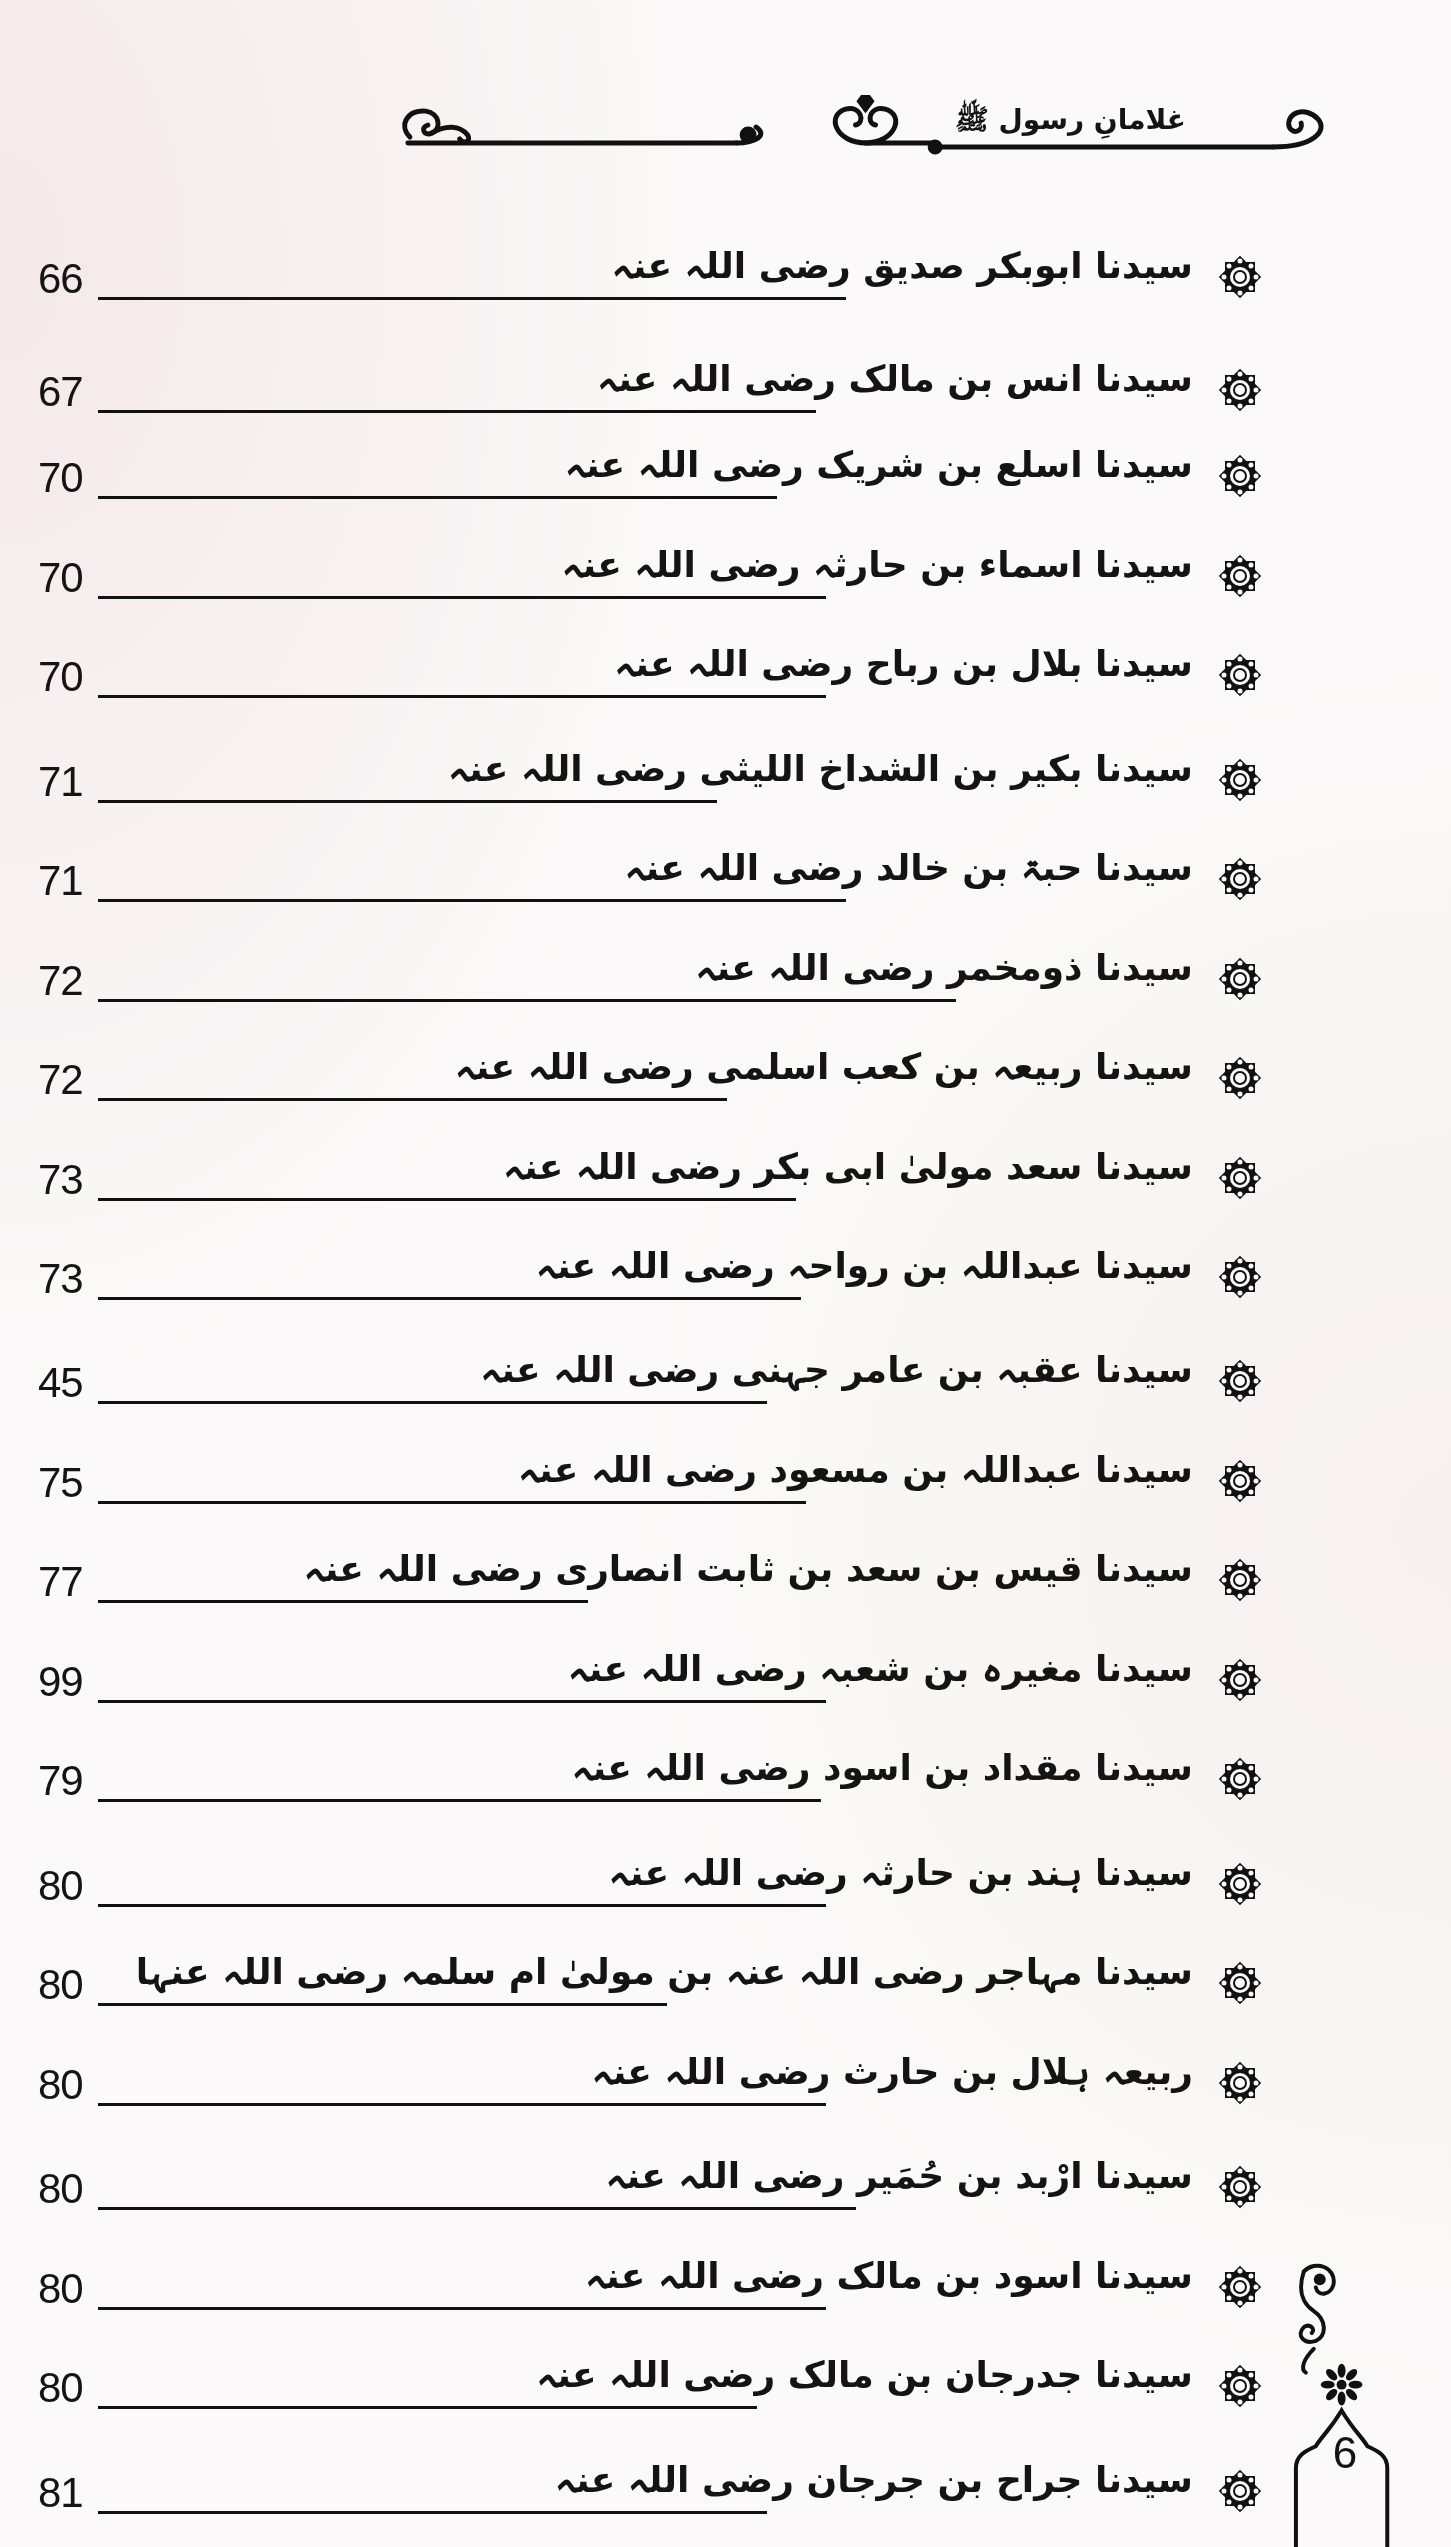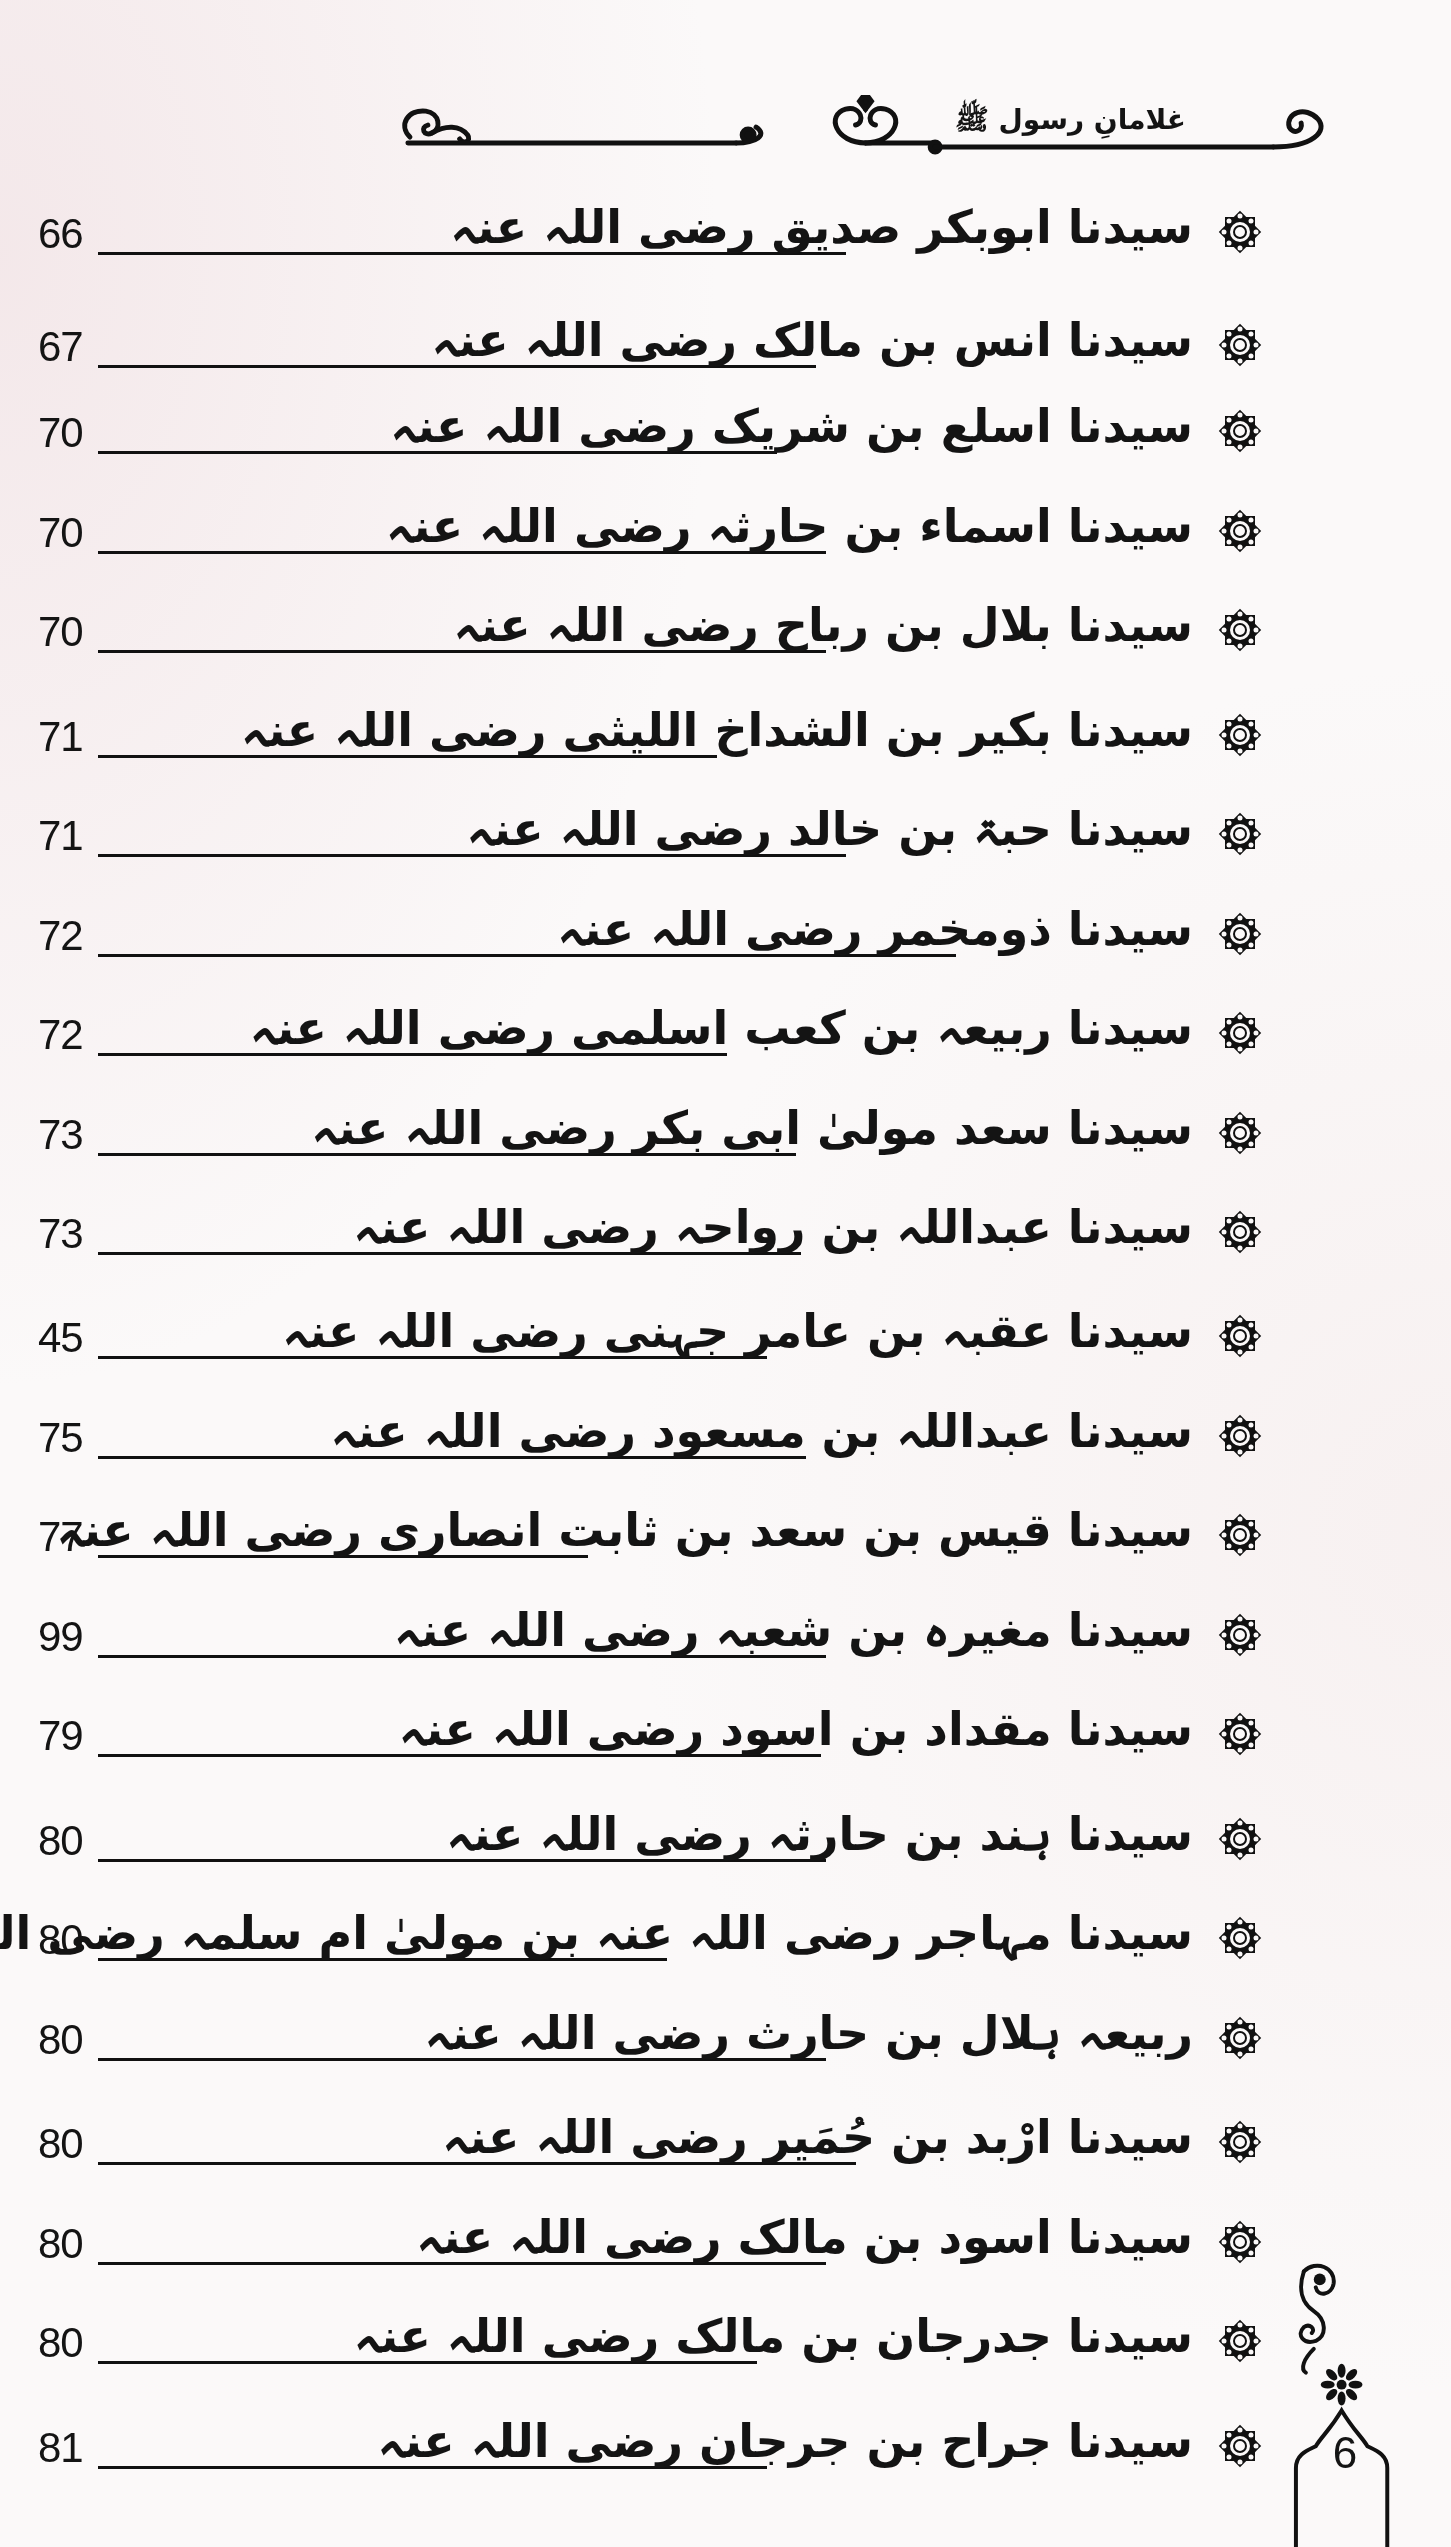--- a/index.html
+++ b/index.html
@@ -19,32 +19,32 @@
   .header {
     position: absolute; left: 398px; top: 95px; width: 935px; height: 80px;
   }
   .header svg { position: absolute; left: 0; top: 0; }
   .header-title {
     position: absolute; left: 557px; top: 8px;
     font-family: "DejaVu Sans", sans-serif; font-size: 28px; font-weight: bold;
     direction: rtl; white-space: nowrap;
   }
   .toc { position: absolute; left: 0; top: 0; width: 1452px; height: 2547px; }
-  .row { position: absolute; left: 0; width: 1452px; height: 80px; }
+  .row { position: absolute; left: 0; width: 1452px; height: 80px; margin-top: 45px; }
   .page-num {
     position: absolute; left: 38px; top: 16px;
     font-family: "Liberation Sans", sans-serif; font-size: 42px; font-weight: normal;
     letter-spacing: -1px;
   }
   .leader {
     position: absolute; top: 58px; height: 3px; background: #111;
   }
   .title {
     position: absolute; right: 259px; top: 6px;
-    font-family: "DejaVu Sans", sans-serif; font-size: 46px; font-weight: bold;
+    font-family: "DejaVu Sans", sans-serif; font-size: 36px; font-weight: bold;
     direction: rtl; white-space: nowrap; text-align: center;
   }
   .bullet {
     position: absolute; left: 1216px; top: 14px; width: 48px; height: 48px;
   }
   .corner-ornament { position: absolute; left: 1286px; top: 2259px; }
   .folio-num {
     position: absolute; left: 1315px; top: 2428px; width: 60px; text-align: center;
     font-family: "Liberation Sans", sans-serif; font-size: 44px;
   }

